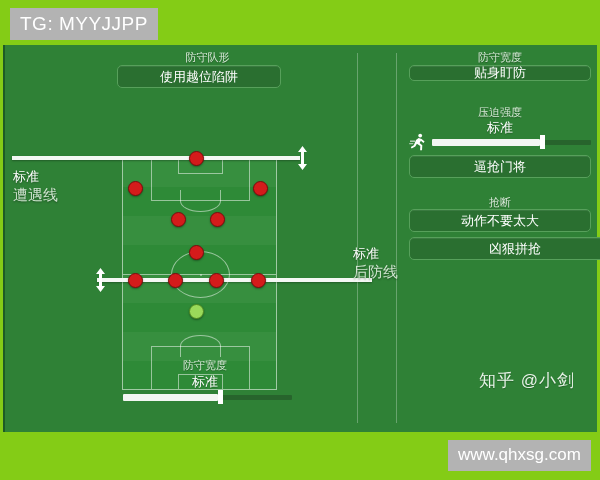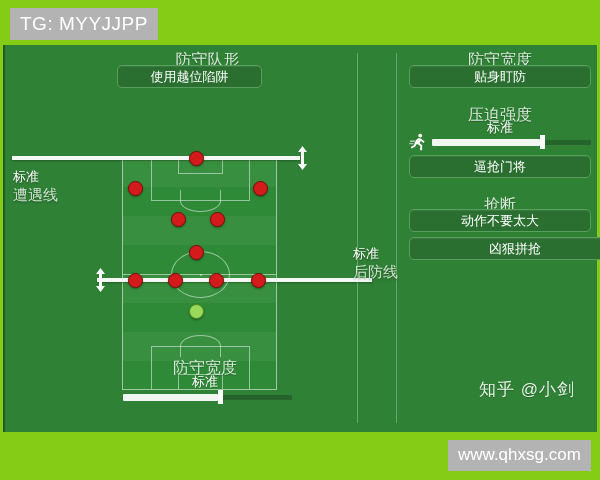--- a/index.html
+++ b/index.html
@@ -43,21 +43,21 @@
   .wm-bottom{
     position:absolute;left:448px;top:440px;
     background:#b3b3b3;color:#ffffff;
     font-size:17px;line-height:26px;
     padding:2px 10px 3px 10px;
     white-space:nowrap;
   }
   
   .section-title{
     position:absolute;
-    color:#d8ead8;font-size:16px;
+    color:#d8ead8;font-size:11px;
     text-align:center;white-space:nowrap;
     text-shadow:0 1px 1px rgba(0,0,0,.3);
   }
   .btn{
     position:absolute;
     background:#2a6f30;
     border:1px solid #46а;
     border:1px solid #57a05b;
     border-radius:5px;
     color:#ffffff;
@@ -126,21 +126,21 @@
 
   <div class="wm-top">TG: MYYJJPP</div>
 
   <div class="panel">
 
     <div class="divider" style="left:352px;"></div>
     <div class="divider" style="left:391px;"></div>
 
     <div class="section-title" style="left:110px;top:5px;width:185px;">防守队形</div>
 
-    <div class="btn" style="left:112px;top:20px;width:145px;height:23px;">使用越位陷阱</div>
+    <div class="btn" style="left:112px;top:20px;width:164px;height:23px;">使用越位陷阱</div>
 
     <div class="pitch">
       <div class="stripe" style="top:0px;height:29px;"></div>
       <div class="stripe" style="top:58px;height:29px;"></div>
       <div class="stripe" style="top:116px;height:29px;"></div>
       <div class="stripe" style="top:174px;height:29px;"></div>
 
       <div class="pline" style="left:0;top:116px;width:100%;height:1px;"></div>
 
       <div class="pcircle" style="left:48px;top:93px;width:59px;height:47px;"></div>
@@ -192,21 +192,21 @@
 
     <div class="section-title" style="left:110px;top:313px;width:180px;">防守宽度</div>
     <div class="section-title" style="left:110px;top:328px;width:180px;font-size:13px;color:#ffffff;">标准</div>
     <div class="slider" style="left:118px;top:345px;width:169px;">
       <div class="track"></div>
       <div class="fill" style="width:56%;"></div>
       <div class="knob" style="left:56%;"></div>
     </div>
 
     <div class="section-title" style="left:405px;top:5px;width:180px;">防守宽度</div>
-    <div class="btn" style="left:404px;top:20px;width:182px;height:23px;">贴身盯防</div>
+    <div class="btn" style="left:404px;top:20px;width:182px;height:16px;">贴身盯防</div>
 
     <div class="section-title" style="left:405px;top:60px;width:180px;">压迫强度</div>
     <div class="section-title" style="left:405px;top:74px;width:180px;font-size:13px;color:#ffffff;">标准</div>
 
     <span class="runner" style="left:404px;top:88px;">
       <svg width="18" height="18" viewBox="0 0 18 18">
         <g fill="#ffffff">
           <circle cx="11.2" cy="2.6" r="1.9"></circle>
           <path d="M9.6 5.1 L12.6 5.9 L15.6 8.6 L14.4 9.9 L11.9 7.8 L10.6 10.0 L13.3 12.3 L13.0 17.2 L11.1 17.2 L11.3 13.1 L7.9 10.8 L6.3 13.6 L2.6 15.6 L1.8 13.9 L4.8 12.2 L7.0 7.0 Z"></path>
           <path d="M1.0 7.6 L6.0 7.6 L6.0 8.7 L1.0 8.7 Z" opacity="0.85"></path>
@@ -219,17 +219,17 @@
       <div class="fill" style="width:68%;"></div>
       <div class="knob" style="left:68%;"></div>
     </div>
 
     <div class="btn" style="left:404px;top:110px;width:182px;height:23px;">逼抢门将</div>
 
     <div class="section-title" style="left:405px;top:150px;width:180px;">抢断</div>
     <div class="btn" style="left:404px;top:164px;width:182px;height:23px;">动作不要太大</div>
     <div class="btn" style="left:404px;top:192px;width:212px;height:23px;">凶狠拼抢</div>
 
-    <div class="wm-zhihu" style="top:333px;">知乎 @小剑</div>
+    <div class="wm-zhihu" style="top:324px;">知乎 @小剑</div>
   </div>
 
   <div class="wm-bottom">www.qhxsg.com</div>
 </div>
 
 </body></html>

